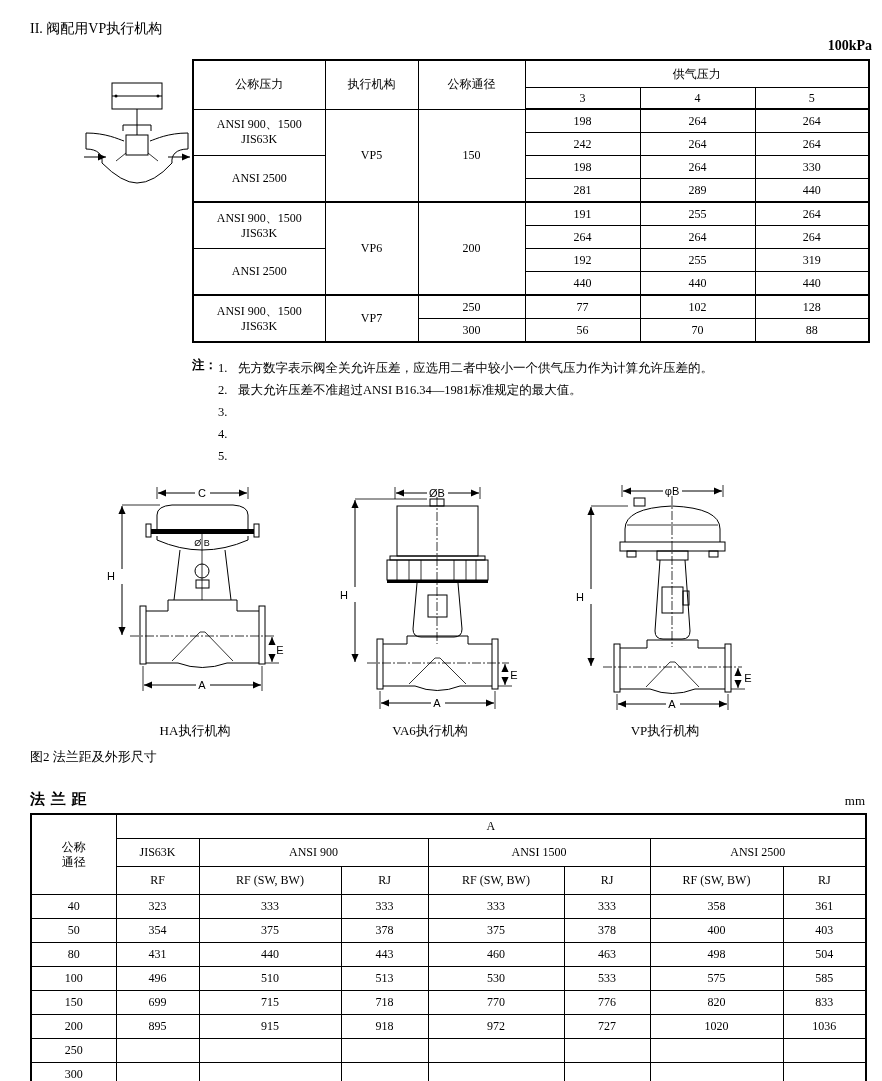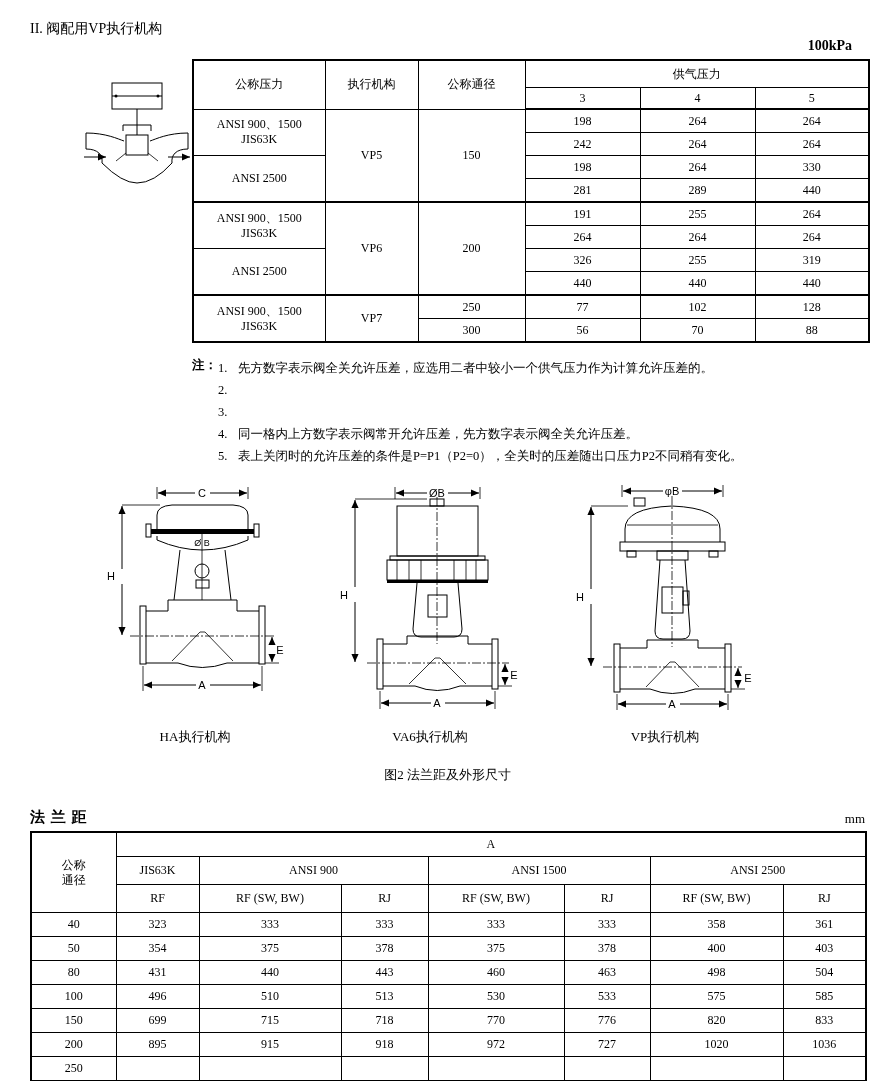--- a/index.html
+++ b/index.html
@@ -1,21 +1,21 @@
 <!DOCTYPE html>
 <html><head>
 <meta charset="utf-8">
 <style>
   html,body{margin:0;padding:0;background:#fff;}
   body{width:882px;height:1081px;font-family:"Liberation Serif","DejaVu Serif",serif;color:#000;}
   .page{position:relative;width:882px;height:1081px;overflow:hidden;background:#fff;}
   .content{padding:20px 17px 0 30px;width:835px;position:relative;}
 
   .doc-title{font-size:14px;line-height:18px;}
-  .unit-label{position:absolute;top:38px;right:30px;font-weight:bold;font-size:14px;}
+  .unit-label{position:absolute;top:38px;right:10px;font-weight:bold;font-size:14px;}
 
   .row1{display:flex;margin-top:21px;}
   .iconblk{width:165px;box-sizing:border-box;padding:20px 0 0 52px;}
 
   table{border-collapse:collapse;table-layout:fixed;}
   td{border:1px solid #000;text-align:center;vertical-align:middle;padding:0 2px;font-size:12px;}
   .t1{width:676px;border:2px solid #000;}
   .t1 tr.h td{height:26px;}
   .t1 tr.h2 td{height:20px;border-bottom-width:2px;}
   .t1 td{height:22px;}
@@ -24,22 +24,22 @@
 
   .notes{position:relative;margin:14px 0 0 162px;width:690px;font-size:12.5px;}
   .note-prefix{position:absolute;left:0;top:0;font-weight:bold;}
   .note-items{margin-left:26px;}
   .note-item{display:flex;line-height:22px;}
   .note-num{width:20px;flex:0 0 20px;}
 
   .figures{display:flex;margin:12px 0 0 70px;gap:45px;}
   .fig{width:190px;text-align:center;}
   .fig svg{display:block;}
-  .figcap{font-size:13px;margin-top:14px;}
-  .fig-caption{text-align:center;font-size:13px;margin-top:20px;}
+  .figcap{font-size:13px;margin-top:8px;}
+  .fig-caption{text-align:left;font-size:13px;margin-top:8px;}
 
   .t2head{display:flex;justify-content:space-between;align-items:flex-end;margin-top:24px;}
   .t2-title{font-weight:bold;font-size:15px;letter-spacing:1px;}
   .t2-unit{font-weight:normal;font-size:13px;}
   .t2{width:835px;border:2px solid #000;margin-top:4px;}
   .t2 td{height:23px;}
   .t2 tr.g td{height:27px;}
 
   svg line,svg path,svg rect,svg circle{stroke:#000;fill:none;stroke-width:1;}
   svg .fill{fill:#000;stroke:none;}
@@ -146,21 +146,21 @@
           <td>255</td>
           <td>264</td>
         </tr>
         <tr>
           <td>264</td>
           <td>264</td>
           <td>264</td>
         </tr>
         <tr>
           <td rowspan="2">ANSI 2500</td>
-          <td>326</td>
+          <td>192</td>
           <td>255</td>
           <td>319</td>
         </tr>
         <tr>
           <td>440</td>
           <td>440</td>
           <td>440</td>
         </tr>
 
         <tr class="gsep">
@@ -186,31 +186,30 @@
 
   <div class="notes">
     <span class="note-prefix">注：</span>
     <div class="note-items">
       <div class="note-item">
             <span class="note-num">1.</span>
             <span>先方数字表示阀全关允许压差，应选用二者中较小一个供气压力作为计算允许压差的。</span>
           </div>
       <div class="note-item">
             <span class="note-num">2.</span>
+            <span>最大允许压差不准超过ANSI B16.34—1981标准规定的最大值。</span>
           </div>
       <div class="note-item">
             <span class="note-num">3.</span>
           </div>
       <div class="note-item">
             <span class="note-num">4.</span>
-            <span>同一格内上方数字表示阀常开允许压差，先方数字表示阀全关允许压差。</span>
           </div>
       <div class="note-item">
             <span class="note-num">5.</span>
-            <span>表上关闭时的允许压差的条件是P=P1（P2=0），全关时的压差随出口压力P2不同稍有变化。</span>
           </div>
     </div>
   </div>
 
   <div class="figures">
 
     <div class="fig">
       <svg width="190" height="235" viewBox="0 0 190 235">
 
         <line x1="57" y1="8" x2="57" y2="20" class="thin"></line>

